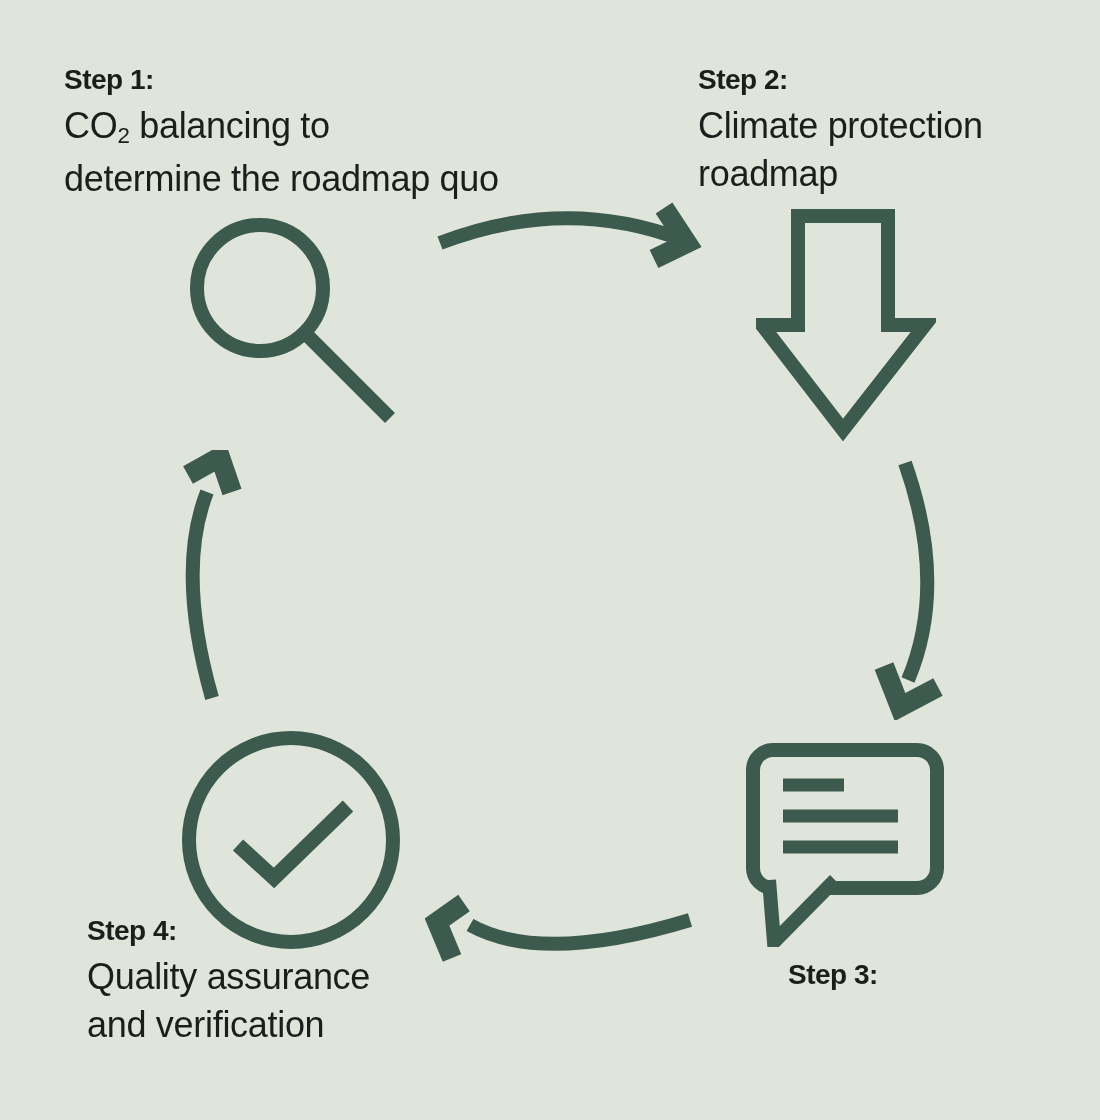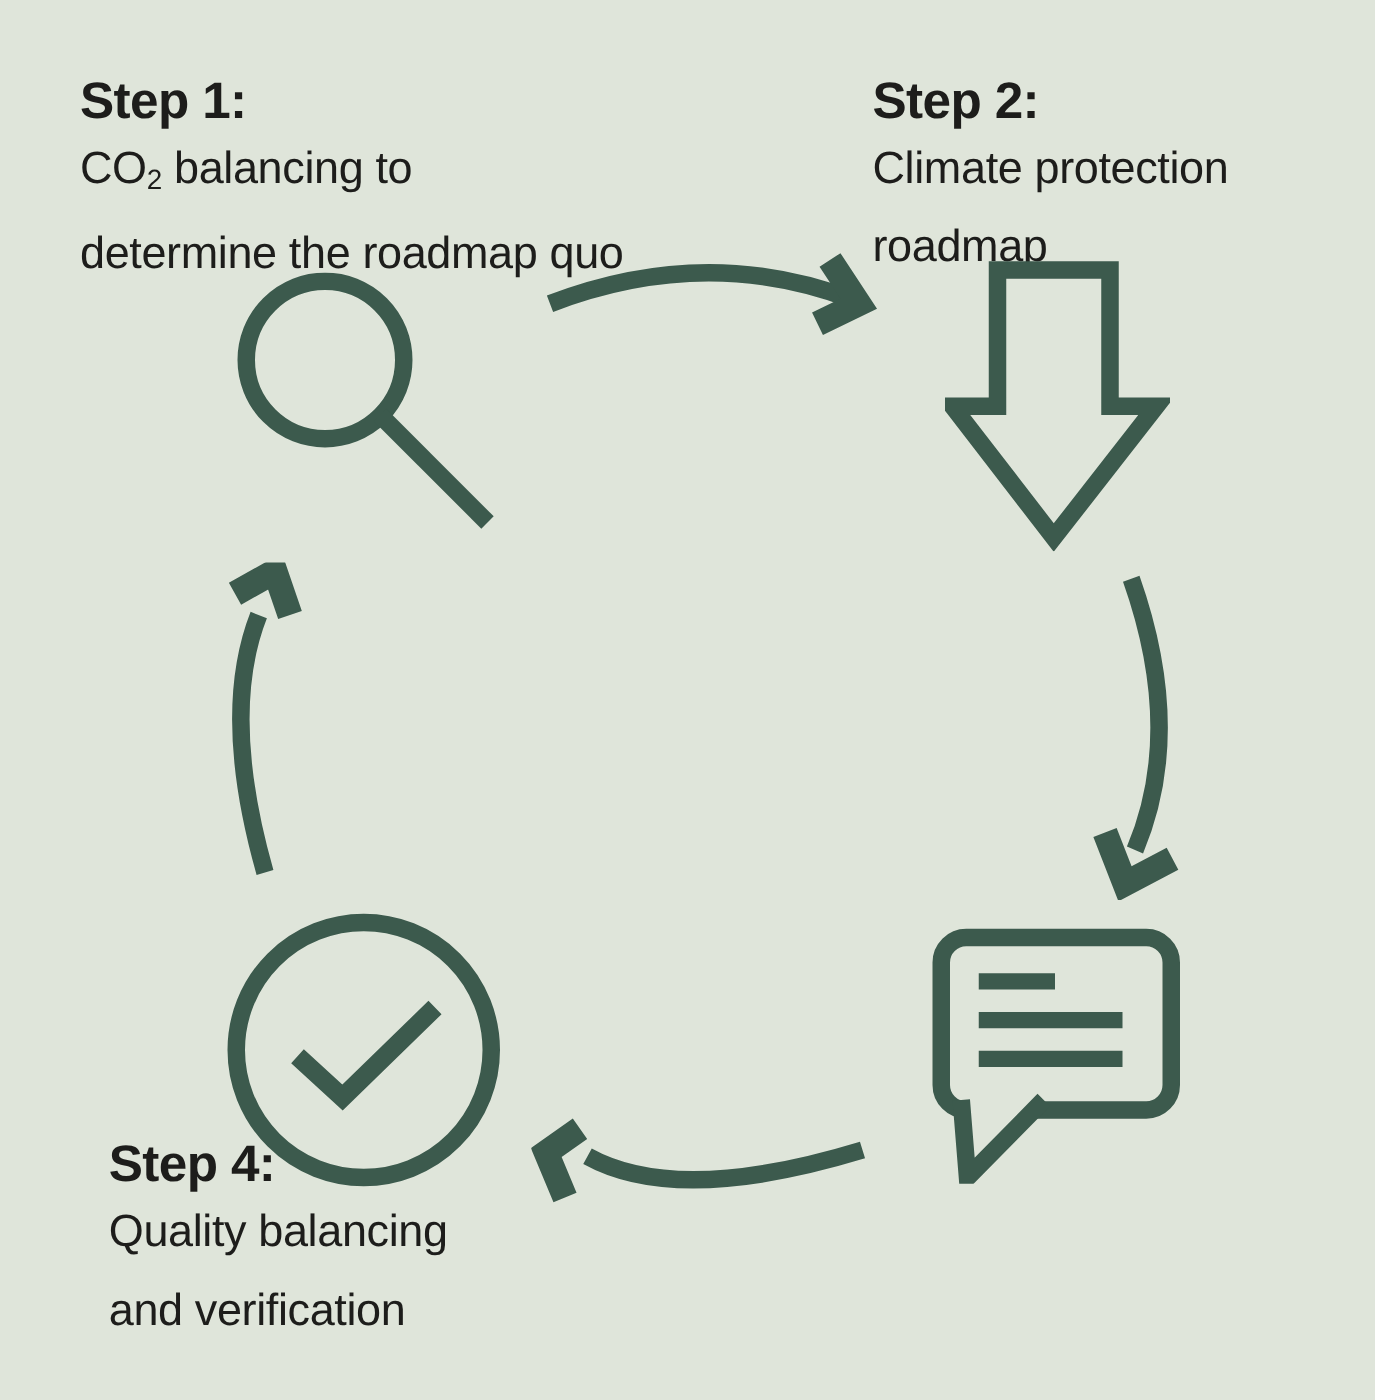--- a/index.html
+++ b/index.html
@@ -9,27 +9,27 @@
     width:1100px;
     height:1120px;
     background:#dfe5da;
     overflow:hidden;
     font-family:"Liberation Sans", sans-serif;
     color:#1d1d1b;
   }
   .step-label{position:absolute;}
   .step-heading{
     font-weight:700;
-    font-size:41px;
+    font-size:28px;
     line-height:44px;
     letter-spacing:-0.5px;
   }
   .step-line{
     font-size:36px;
-    line-height:63px;
+    line-height:48px;
     letter-spacing:-0.3px;
   }
   .subscript{
     font-size:0.62em;
     position:relative;
     top:0.22em;
   }
   .icon-svg{position:absolute;display:block;}
   .stroke{
     stroke:#3c5a4d;
@@ -53,25 +53,26 @@
     <div class="step-line">determine the roadmap quo</div>
   </div>
 
   <div class="step-label" style="left:698px;top:58px;">
     <div class="step-heading">Step 2:</div>
     <div class="step-line">Climate protection</div>
     <div class="step-line">roadmap</div>
   </div>
 
   <div class="step-label" style="left:788px;top:953px;">
+    <div class="step-heading">Step 3:</div>
   </div>
 
   <div class="step-label" style="left:87px;top:909px;">
     <div class="step-heading">Step 4:</div>
-    <div class="step-line">Quality balancing</div>
+    <div class="step-line">Quality assurance</div>
     <div class="step-line">and verification</div>
   </div>
 
   <svg class="icon-svg" style="left:185px;top:218px;" width="215" height="210" viewBox="0 0 215 210">
     <circle class="stroke sw14" cx="75" cy="70" r="63"></circle>
     <line class="stroke sw14" x1="119" y1="114" x2="205" y2="200"></line>
   </svg>
 
   <svg class="icon-svg" style="left:428px;top:193px;" width="290" height="105" viewBox="0 0 290 105">
     <path class="stroke sw14" d="M 12,50 Q 137,2 255,47"></path>

